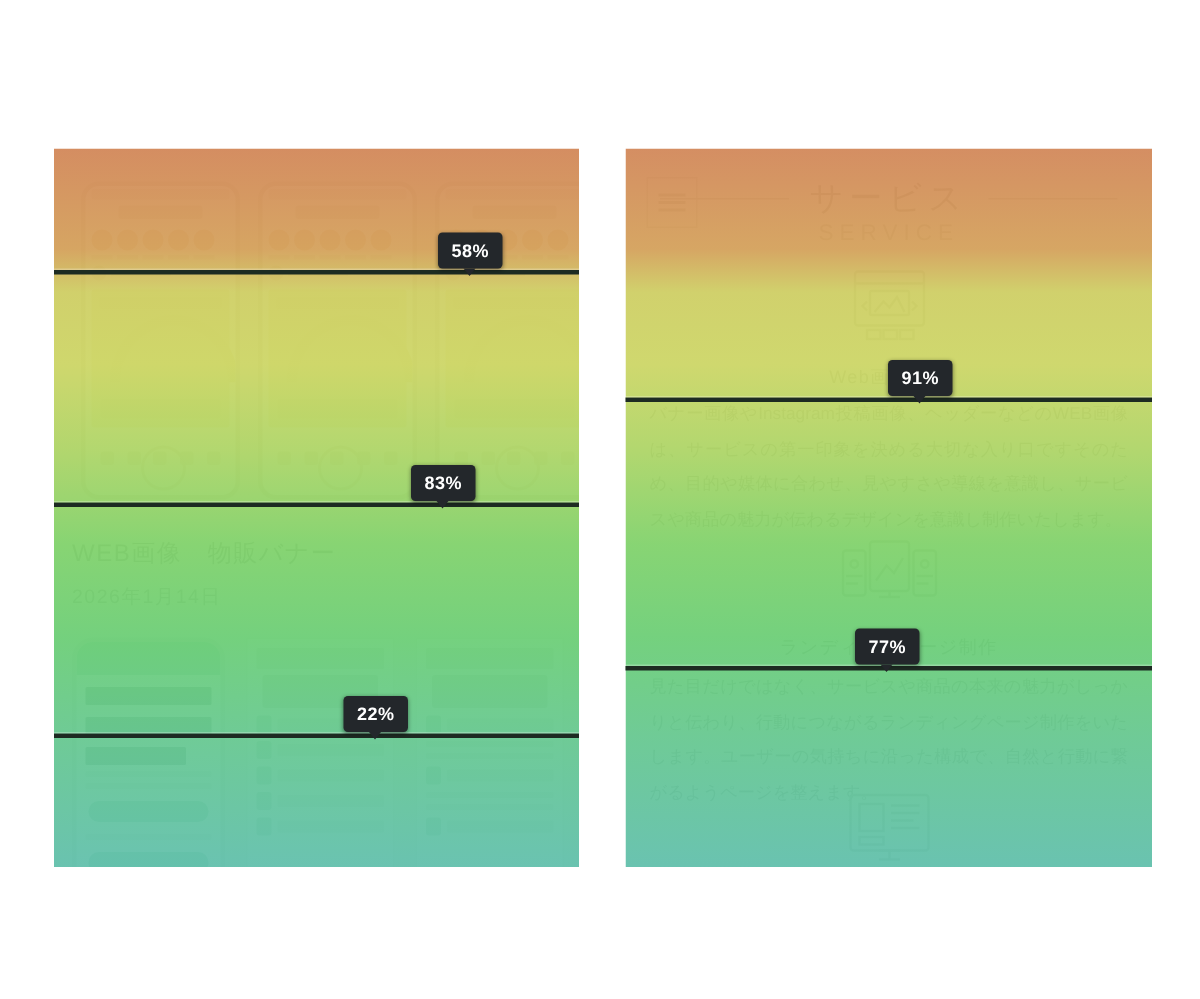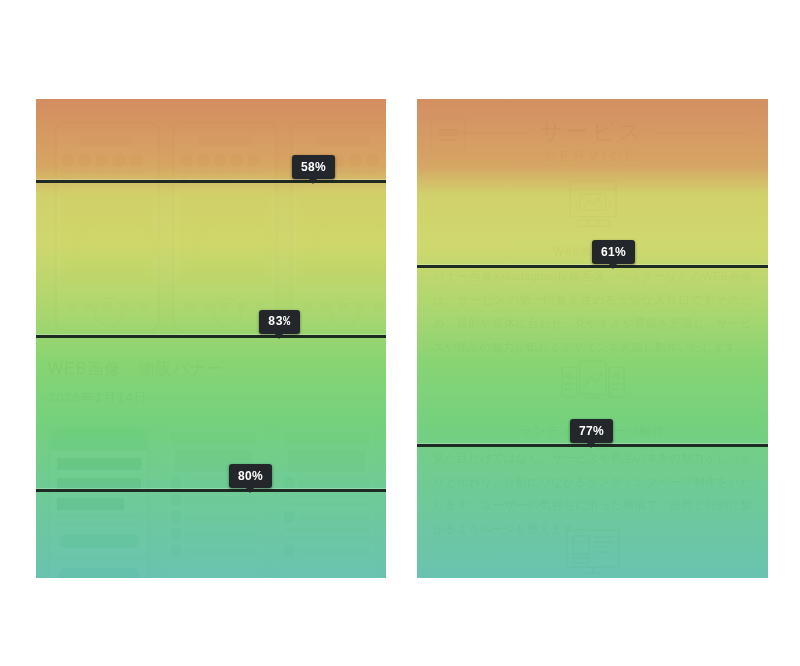--- a/index.html
+++ b/index.html
@@ -375,19 +375,19 @@
   </div>
 
   <div class="fold" style="left:36px;width:350px;top:180px;"></div>
   <div class="fold" style="left:36px;width:350px;top:335px;"></div>
   <div class="fold" style="left:36px;width:350px;top:489px;"></div>
 
   <div class="fold" style="left:417px;width:351px;top:265px;"></div>
   <div class="fold" style="left:417px;width:351px;top:444px;"></div>
 
   <div class="badge" style="left:292px;top:155px;">58%</div>
-  <div class="badge" style="left:259px;top:310px;font-family:Liberation Mono, monospace;">83%</div>
-  <div class="badge" style="left:229px;top:464px;">80%</div>
-
-  <div class="badge" style="left:592px;top:240px;">61%</div>
+  <div class="badge" style="left:274px;top:310px;">83%</div>
+  <div class="badge" style="left:229px;top:464px;">22%</div>
+
+  <div class="badge" style="left:592px;top:240px;">91%</div>
   <div class="badge" style="left:570px;top:419px;">77%</div>
 
 </div>
 
 </body></html>

